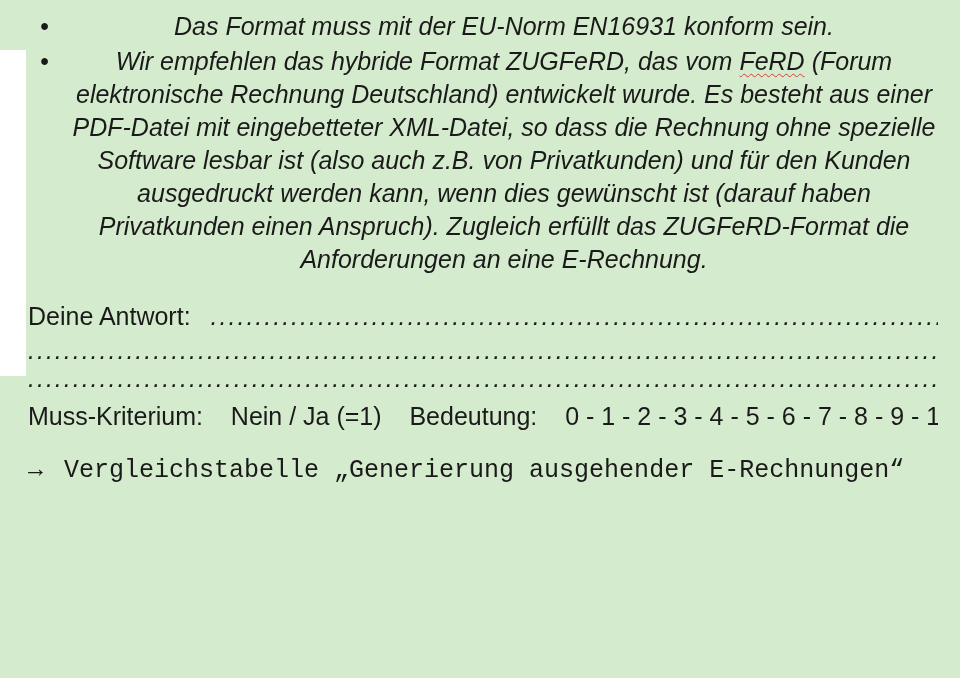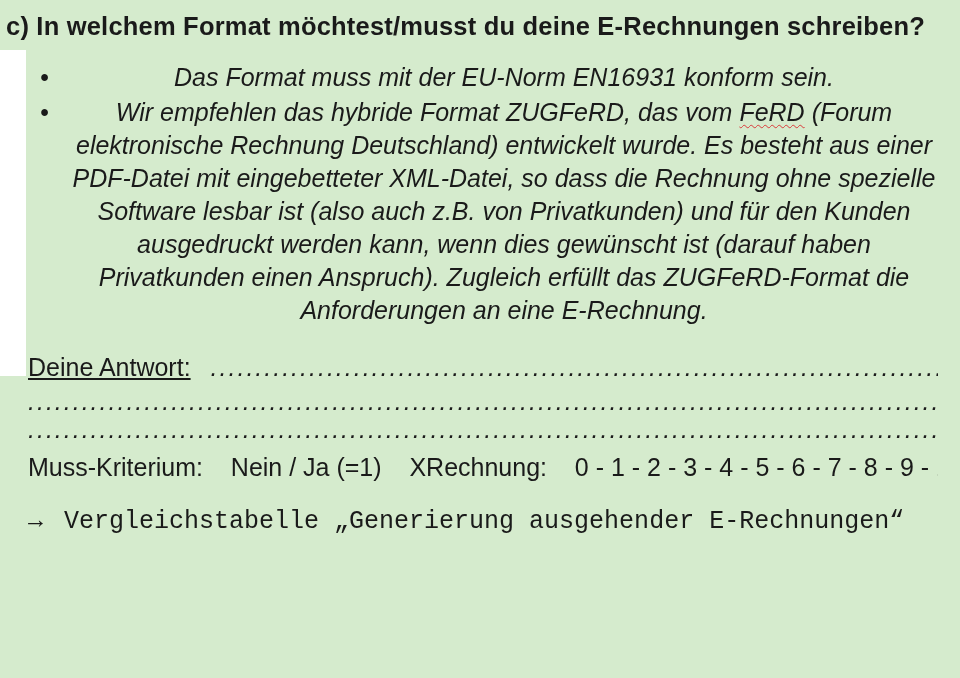--- a/index.html
+++ b/index.html
@@ -74,21 +74,20 @@
   }
   .answer-line1 {
     display: flex;
     align-items: baseline;
     white-space: nowrap;
     overflow: hidden;
   }
   .answer-label {
     white-space: nowrap;
     margin-right: 20px;
-    text-decoration: underline;
   }
   .dots {
     flex: 1 1 auto;
     min-width: 0;
     overflow: hidden;
     letter-spacing: 2px;
     font-style: italic;
     color: #1a1a1a;
     line-height: 1.1;
   }
@@ -122,21 +121,20 @@
   }
 </style>
 </head>
 <body>
 
 <div class="page">
 
   <div class="wgap1"></div>
   <div class="wgap2"></div>
 
-  <p class="heading">c) In welchem Format möchtest/musst du deine E-Rechnungen schreiben?</p>
 
   <ul class="bullets">
     <li>
       <span>Das Format muss mit der EU-Norm EN16931 konform sein.</span>
     </li>
     <li>
       <span>Wir empfehlen das hybride Format ZUGFeRD, das vom </span><span class="squiggle">FeRD</span><span> (Forum elektronische Rechnung Deutschland) entwickelt wurde. Es besteht aus einer PDF-Datei mit eingebetteter XML-Datei, so dass die Rechnung ohne spezielle Software lesbar ist (also auch z.B. von Privatkunden) und für den Kunden ausgedruckt werden kann, wenn dies gewünscht ist (darauf haben Privatkunden einen Anspruch). Zugleich erfüllt das ZUGFeRD-Format die Anforderungen an eine E-Rechnung.</span>
     </li>
   </ul>
 
@@ -147,21 +145,21 @@
     </div>
     <span class="dots-full">...........................................................................................................................................................................................................................................</span>
     <span class="dots-full">...........................................................................................................................................................................................................................................</span>
   </div>
 
   <div class="criteria-line">
     <span>Muss-Kriterium:</span>
     <span>&nbsp;&nbsp;</span>
     <span class="ital">Nein / Ja (=1)</span>
     <span>&nbsp;&nbsp;</span>
-    <span>XRechnung:</span>
+    <span>Bedeutung:</span>
     <span>&nbsp;&nbsp;</span>
     <span class="ital">0 - 1 - 2 - 3 - 4 - 5 - 6 - 7 - 8 - 9 - 10</span>
   </div>
 
   <div class="footer-line">
     <span class="arrow">→</span>
     <span>Vergleichstabelle „Generierung ausgehender E-Rechnungen“</span>
   </div>
 
 </div>

